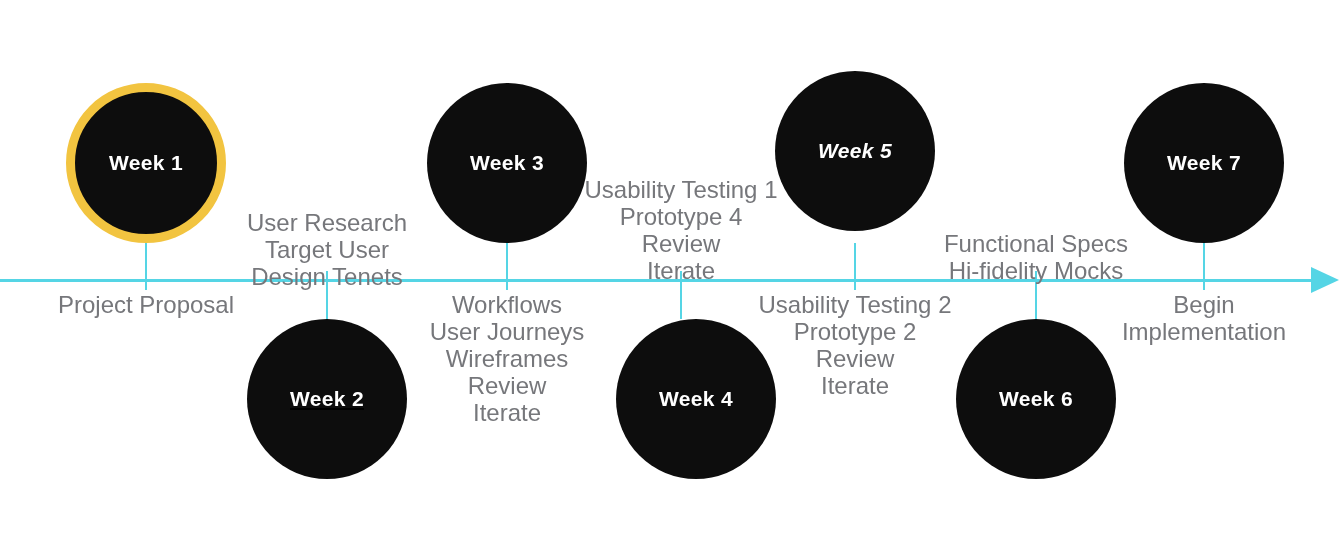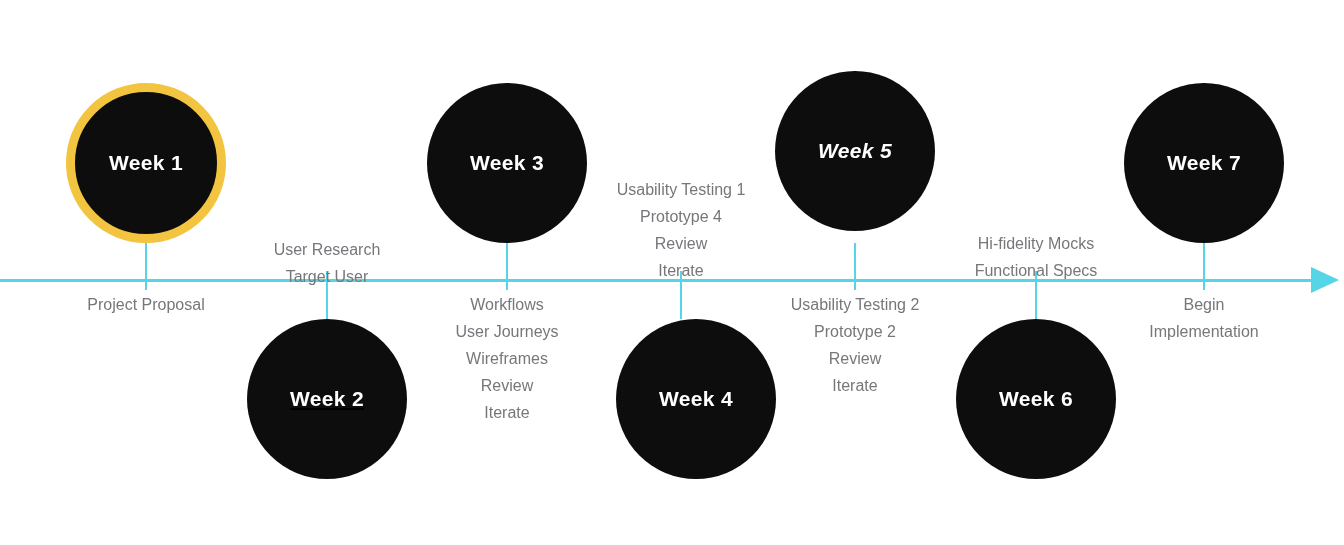--- a/index.html
+++ b/index.html
@@ -59,21 +59,21 @@
   .connector {
     position: absolute;
     width: 2px;
     background: var(--accent);
   }
   .labels {
     position: absolute;
     width: 340px;
     text-align: center;
     color: var(--label);
-    font-size: 16px;
+    font-size: 24px;
     line-height: 27px;
   }
 </style>
 </head>
 <body>
 
 <div class="canvas">
   <div class="axis"></div>
   <div class="arrowhead"></div>
   <div id="milestones">
@@ -84,20 +84,21 @@
       <div class="labels below" style="left: -24px; top: 291px;">
         <div>Project Proposal</div>
       </div>
       <div class="node" style="left: 247px; top: 319px; text-decoration: underline;">
         <span class="week-label">Week 2</span>
       </div>
       <div class="connector" style="left: 326px; top: 271px; height: 48px;"></div>
       <div class="labels above" style="left: 157px; bottom: 255px;">
         <div>User Research</div>
         <div>Target User</div>
+        <div>Design Tenets</div>
       </div>
       <div class="node" style="left: 427px; top: 83px;">
         <span class="week-label">Week 3</span>
       </div>
       <div class="connector" style="left: 506px; top: 243px; height: 47px;"></div>
       <div class="labels below" style="left: 337px; top: 291px;">
         <div>Workflows</div>
         <div>User Journeys</div>
         <div>Wireframes</div>
         <div>Review</div>
@@ -121,22 +122,22 @@
         <div>Usability Testing 2</div>
         <div>Prototype 2</div>
         <div>Review</div>
         <div>Iterate</div>
       </div>
       <div class="node" style="left: 956px; top: 319px;">
         <span class="week-label">Week 6</span>
       </div>
       <div class="connector" style="left: 1035px; top: 271px; height: 48px;"></div>
       <div class="labels above" style="left: 866px; bottom: 261px;">
+        <div>Functional Specs</div>
         <div>Hi-fidelity Mocks</div>
-        <div>Functional Specs</div>
       </div>
       <div class="node" style="left: 1124px; top: 83px;">
         <span class="week-label">Week 7</span>
       </div>
       <div class="connector" style="left: 1203px; top: 243px; height: 47px;"></div>
       <div class="labels below" style="left: 1034px; top: 291px;">
         <div>Begin</div>
         <div>Implementation</div>
       </div>
     </div>

